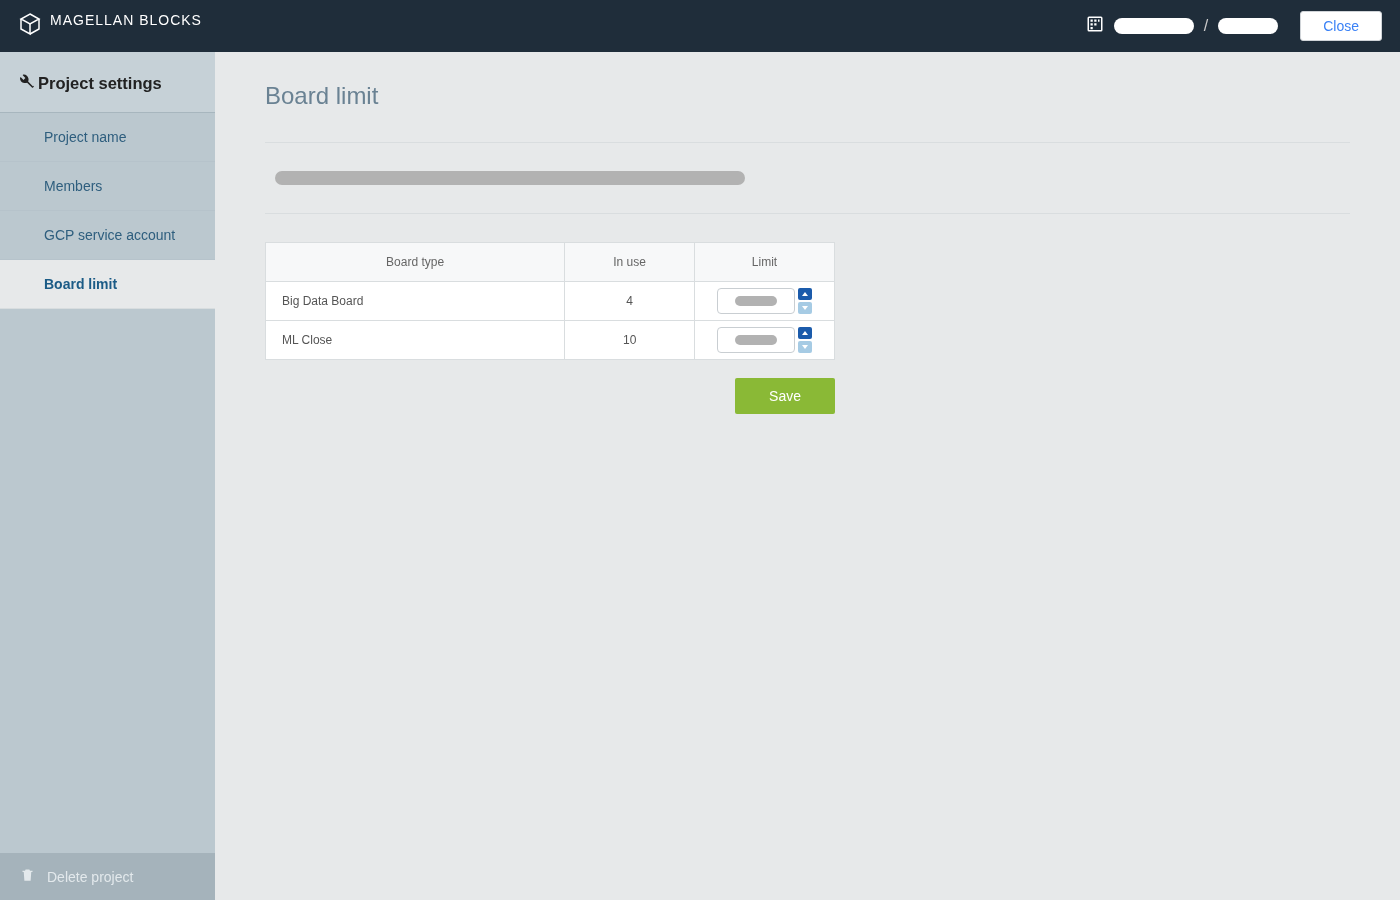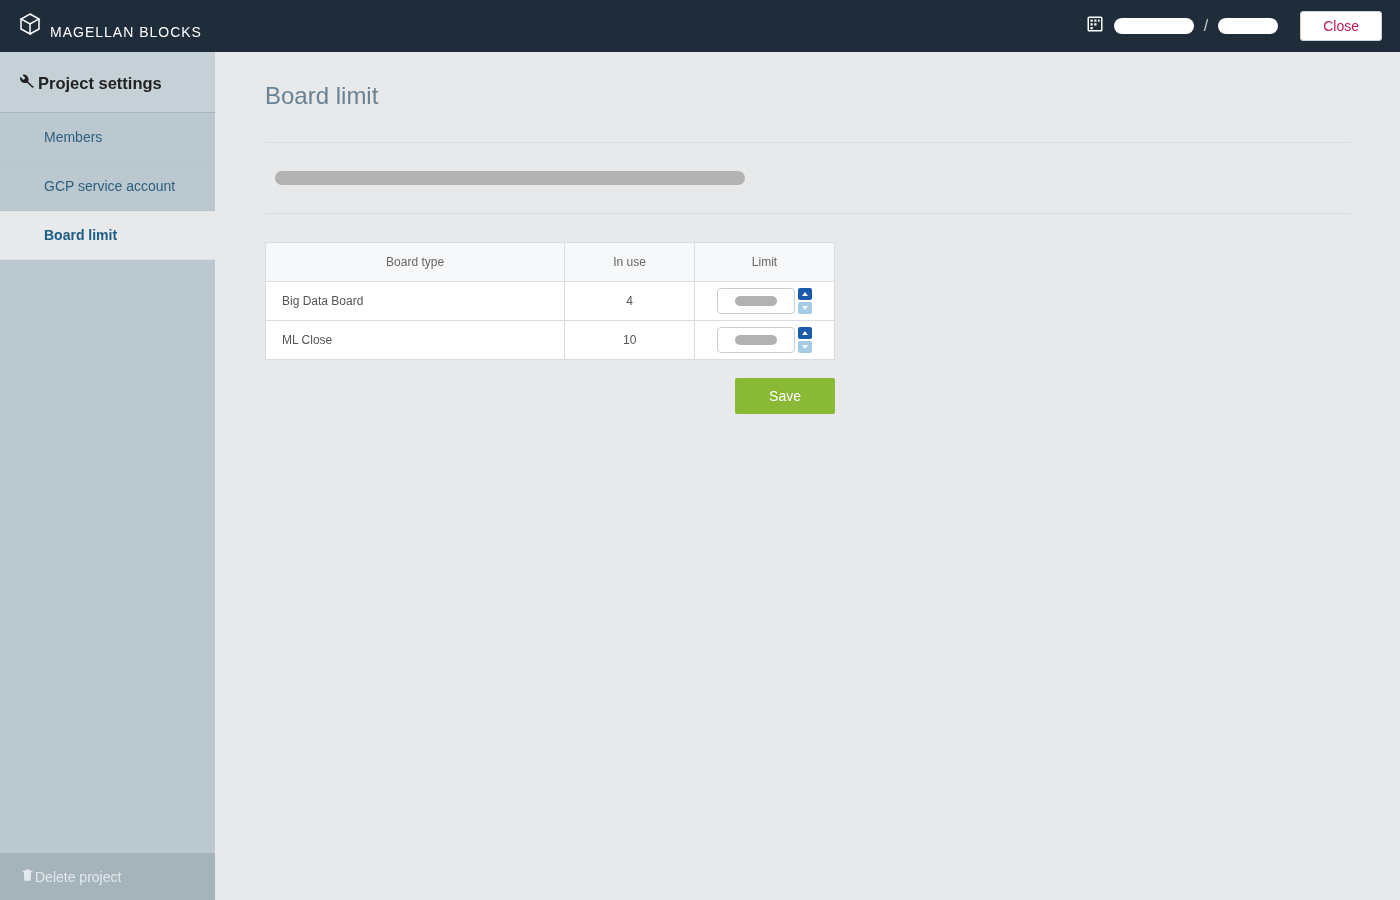--- a/index.html
+++ b/index.html
@@ -14,21 +14,21 @@
     .header {
       height: 52px;
       background: #1f2d3a;
       display: flex;
       align-items: center;
       padding: 0 18px;
       color: #fff;
     }
     .logo-group {
       display: flex;
-      align-items: flex-end;
+      align-items: flex-start;
       gap: 8px;
     }
     .logo-text {
       font-size: 14px;
       letter-spacing: 1px;
       font-weight: 500;
       color: #fff;
     }
     .header-right {
       margin-left: auto;
@@ -49,21 +49,21 @@
     .slash {
       color: #ccc;
       font-size: 16px;
     }
     .close-btn {
       background: #fff;
       border: 1px solid #d0d4d8;
       border-radius: 3px;
       padding: 6px 22px;
       font-size: 14px;
-      color: #be185d;
+      color: #3b82f6;
       cursor: pointer;
       margin-left: 12px;
     }
     .layout {
       display: flex;
       height: calc(900px - 52px);
     }
     .sidebar {
       width: 215px;
       background: #bbc8cf;
@@ -92,20 +92,21 @@
       background: #e7e9ea;
       color: #1b5b86;
       font-weight: 600;
     }
     .sidebar-spacer {
       flex: 1;
     }
     .delete-project {
       display: flex;
       align-items: center;
+      gap: 12px;
       padding: 14px 20px;
       background: #a5b3bb;
       color: #e3e9ec;
       font-size: 14px;
       cursor: pointer;
     }
     .main {
       flex: 1;
       background: #e7e9ea;
       padding: 30px 50px 0 50px;
@@ -242,20 +243,21 @@
 <div class="layout">
   <div class="sidebar">
     <div class="sidebar-title">
       <span>
         <svg width="18" height="18" viewBox="0 0 24 24" fill="#222">
           <path d="M22.7 19.3l-6.5-6.5c.5-1.2.7-2.6.4-4C16 5.4 13.1 3 9.8 3.4c-.7.1-1 .9-.5 1.4l3.2 3.2-2.5 2.5-3.2-3.2c-.5-.5-1.3-.2-1.4.5-.4 3.3 2 6.2 5.4 6.8 1.4.3 2.8.1 4-.4l6.5 6.5c.4.4 1 .4 1.4 0l1-1c.4-.4.4-1 0-1.4z"></path>
         </svg>
       </span>
       <span>Project settings</span>
     </div>
+    <div class="sidebar-item">Project name</div>
     <div class="sidebar-item">Members</div>
     <div class="sidebar-item">GCP service account</div>
     <div class="sidebar-item active">Board limit</div>
     <div class="sidebar-spacer"></div>
     <div class="delete-project">
       <span>
         <svg width="15" height="16" viewBox="0 0 24 24" fill="#e3e9ec">
           <path d="M6 7h12l-1 14H7L6 7zm3-4h6l1 2H8l1-2zM4 5h16v2H4z"></path>
         </svg>
       </span>

